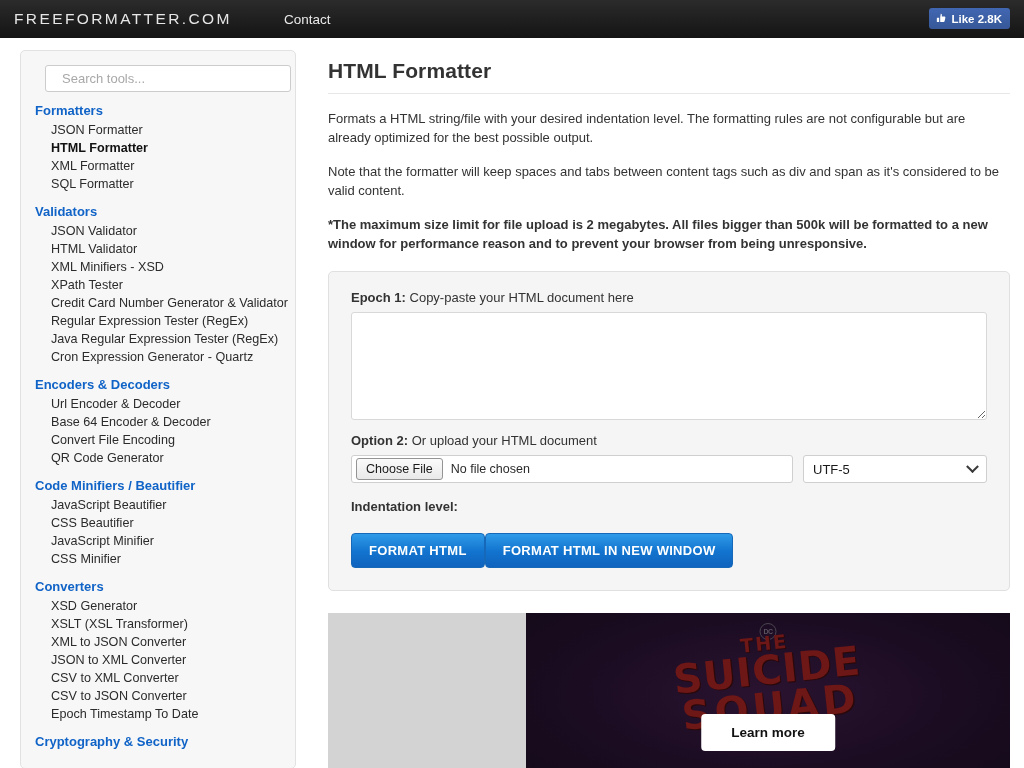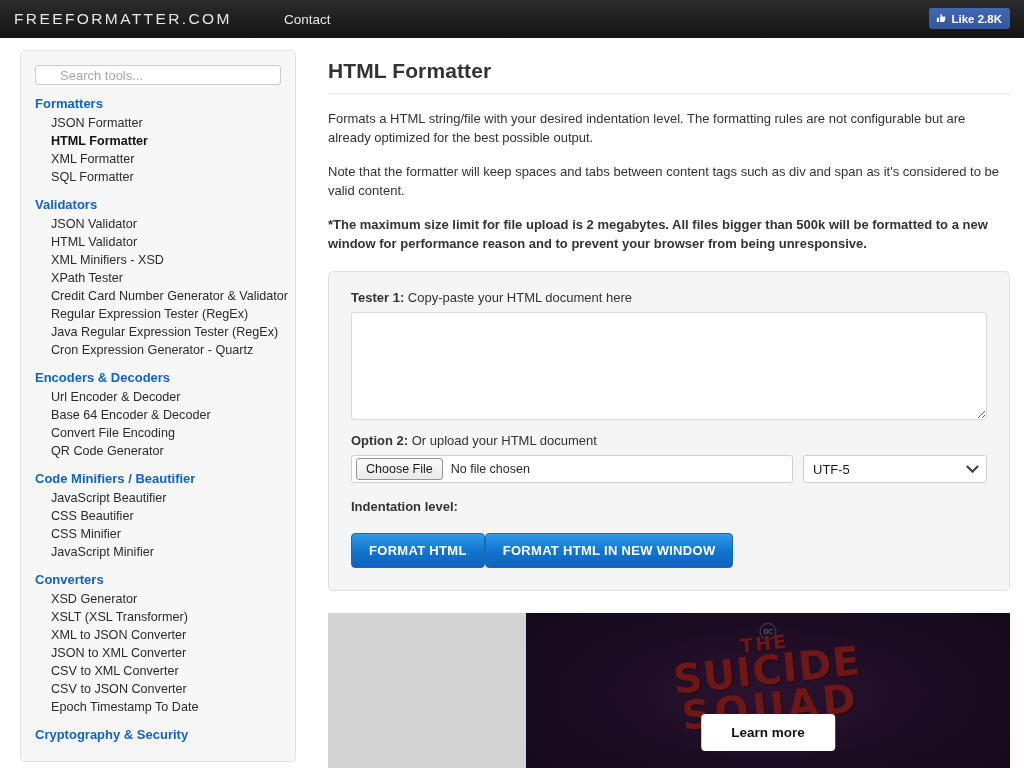--- a/index.html
+++ b/index.html
@@ -70,29 +70,30 @@
     padding: 12px 14px 0 20px;
   }
   .sidebar-panel {
     background: #f7f7f7;
     border: 1px solid #e2e2e2;
     border-radius: 5px;
     padding: 14px 14px 16px 14px;
   }
   .search-input {
     width: 100%;
-    height: 20px;
-    padding: 2px 24px;
+    height: 27px;
+    padding: 2px 16px;
     border: 1px solid #cccccc;
     border-radius: 3px;
     background: #ffffff;
     font-family: "Liberation Sans", sans-serif;
     font-size: 13px;
     color: #333;
     outline: none;
+    margin-left: 10px;
   }
   .search-input::placeholder { color: #a8a8a8; }
 
   .nav-group { margin-top: 11px; }
   .nav-group-title {
     color: #1063c7;
     font-weight: bold;
     font-size: 13px;
     margin-bottom: 3px;
     cursor: pointer;
@@ -336,22 +337,22 @@
             <div class="nav-group-title">Encoders &amp; Decoders</div>
             <div class="nav-item">Url Encoder &amp; Decoder</div>
             <div class="nav-item">Base 64 Encoder &amp; Decoder</div>
             <div class="nav-item">Convert File Encoding</div>
             <div class="nav-item">QR Code Generator</div>
           </div>
           <div class="nav-group">
             <div class="nav-group-title">Code Minifiers / Beautifier</div>
             <div class="nav-item">JavaScript Beautifier</div>
             <div class="nav-item">CSS Beautifier</div>
+            <div class="nav-item">JavaScript Minifier</div>
             <div class="nav-item">CSS Minifier</div>
-            <div class="nav-item">JavaScript Minifier</div>
           </div>
           <div class="nav-group">
             <div class="nav-group-title">Converters</div>
             <div class="nav-item">XSD Generator</div>
             <div class="nav-item">XSLT (XSL Transformer)</div>
             <div class="nav-item">XML to JSON Converter</div>
             <div class="nav-item">JSON to XML Converter</div>
             <div class="nav-item">CSV to XML Converter</div>
             <div class="nav-item">CSV to JSON Converter</div>
             <div class="nav-item">Epoch Timestamp To Date</div>
@@ -365,21 +366,21 @@
 
   <div class="main">
     <h1 class="page-title">HTML Formatter</h1>
     <p class="intro-p">Formats a HTML string/file with your desired indentation level. The formatting rules are not configurable but are already optimized for the best possible output.</p>
     <p class="intro-p">Note that the formatter will keep spaces and tabs between content tags such as div and span as it's considered to be valid content.</p>
     <p class="intro-p bold">*The maximum size limit for file upload is 2 megabytes. All files bigger than 500k will be formatted to a new window for performance reason and to prevent your browser from being unresponsive.</p>
 
     <div class="form-panel">
 
       <div class="opt-label">
-        <b>Tester 1:</b><span> Copy-paste your HTML document here</span>
+        <b>Epoch 1:</b><span> Copy-paste your HTML document here</span>
       </div>
       <textarea class="html-textarea" style=""></textarea>
 
       <div class="opt-label" style="margin-top:13px;">
         <b>Option 2:</b><span> Or upload your HTML document</span>
       </div>
 
       <div class="upload-row">
         <div class="file-input">
           <span class="choose-btn">Choose File</span>

